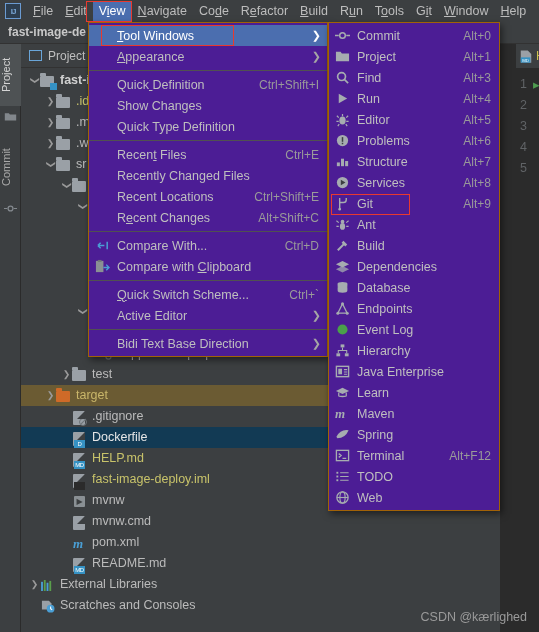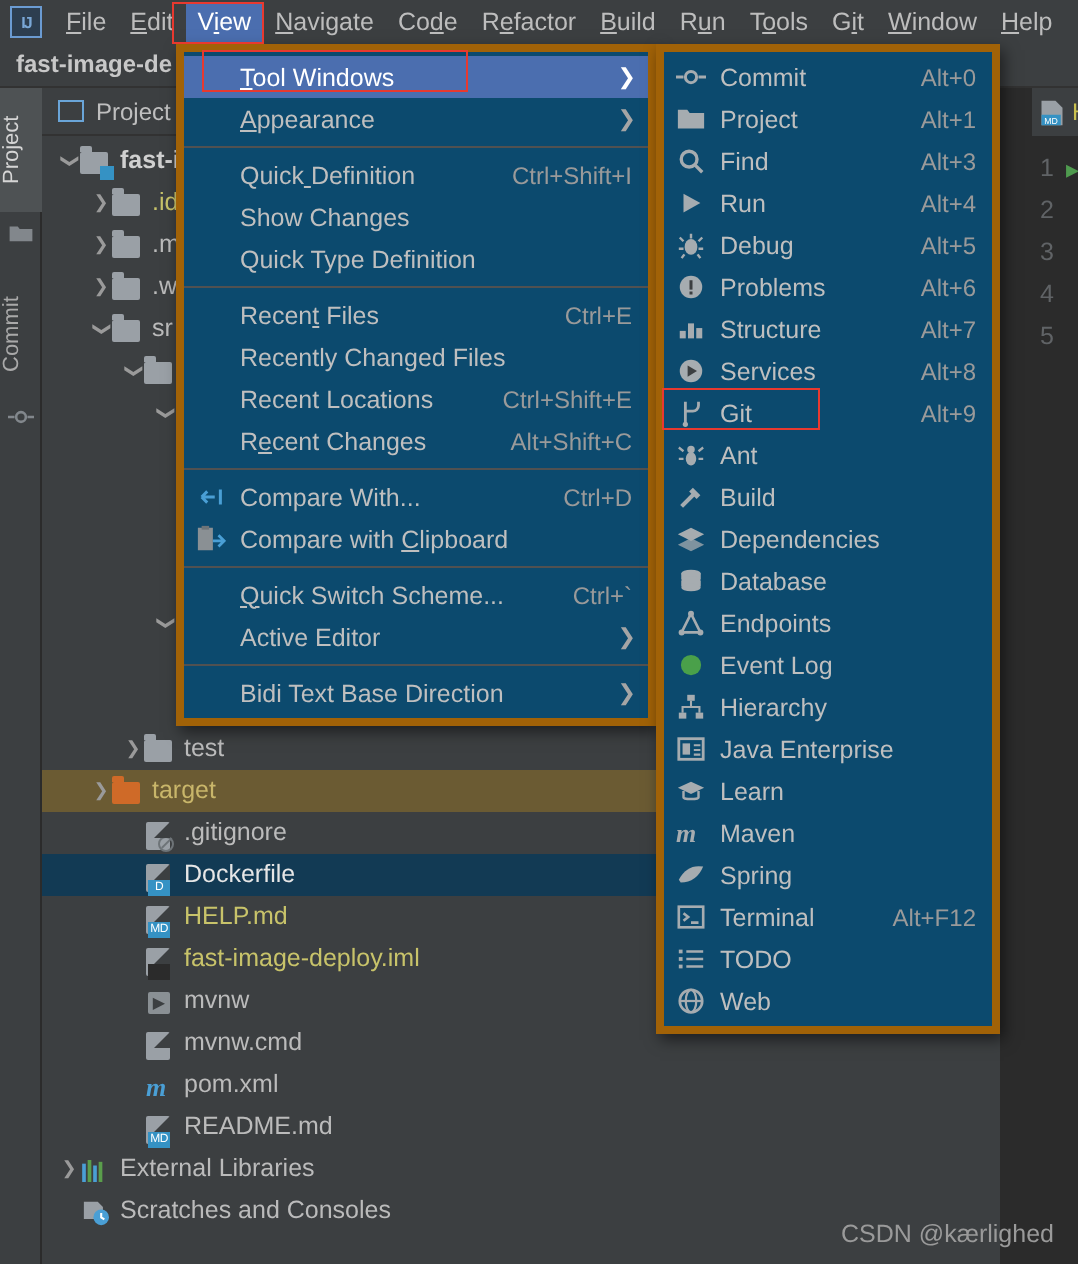--- a/index.html
+++ b/index.html
@@ -220,22 +220,22 @@
     padding-left: 4px; position: relative;
   }
   .run-arrows {
     position: absolute; left: 17px; top: 4px;
     color: #4f9b4f; font-size: 13px; line-height: 13px;
   }
 
   
   .menu {
     position: absolute;
-    background: #0c4a6e;
-    border: 4px solid #a16207;
+    background: #4c1d95;
+    border: 1px solid #a16207;
     box-shadow: 2px 3px 7px rgba(0,0,0,.5);
     z-index: 50;
     padding: 2px 0;
   }
   .mi {
     position: relative;
     height: 21px;
     display: flex; align-items: center;
     font-size: 12.5px;
     color: #bfbfbf;
@@ -676,21 +676,21 @@
         <span class="mi-label">Run</span>
         <span class="mi-key">Alt+4</span>
       </div>
       <div class="mi">
         <span class="mi-ico">
           <svg class="svgicon" width="15" height="15" viewBox="0 0 16 16">
             <ellipse cx="8" cy="9" rx="3.4" ry="4.2" fill="#a6acb0"></ellipse>
             <path d="M8 4.5V2M4 6L2 4M12 6l2-2M4 10H1.5M12 10H14.5M4.5 13 3 15M11.5 13 13 15" stroke="#a6acb0" stroke-width="1.3"></path>
           </svg>
         </span>
-        <span class="mi-label">Debug</span>
+        <span class="mi-label">Editor</span>
         <span class="mi-key">Alt+5</span>
       </div>
       <div class="mi">
         <span class="mi-ico">
           <svg class="svgicon" width="15" height="15" viewBox="0 0 16 16">
             <circle cx="8" cy="8" r="6" fill="#a6acb0"></circle>
             <rect x="7.2" y="4.4" width="1.6" height="5" fill="#3c3f41"></rect>
             <rect x="7.2" y="10.4" width="1.6" height="1.6" fill="#3c3f41"></rect>
           </svg>
         </span>

